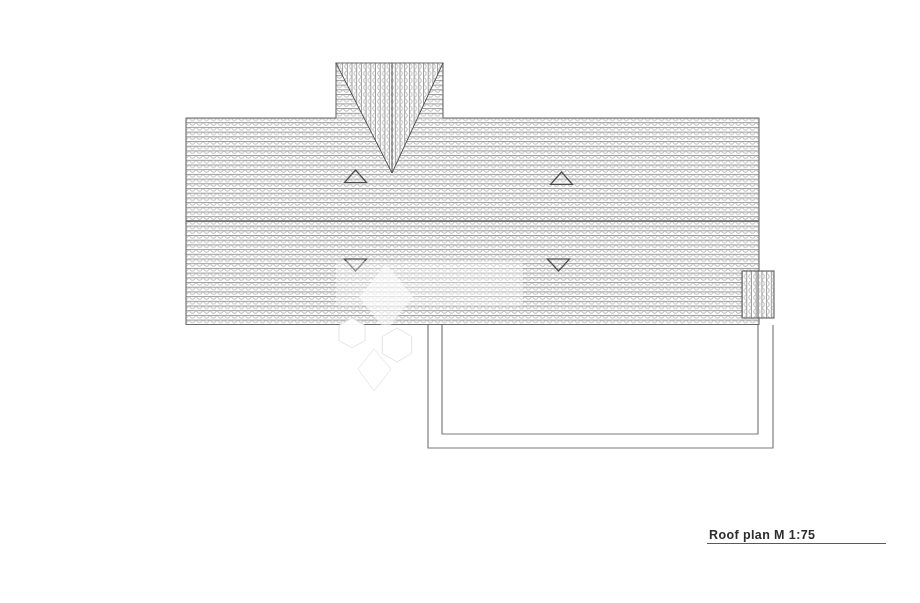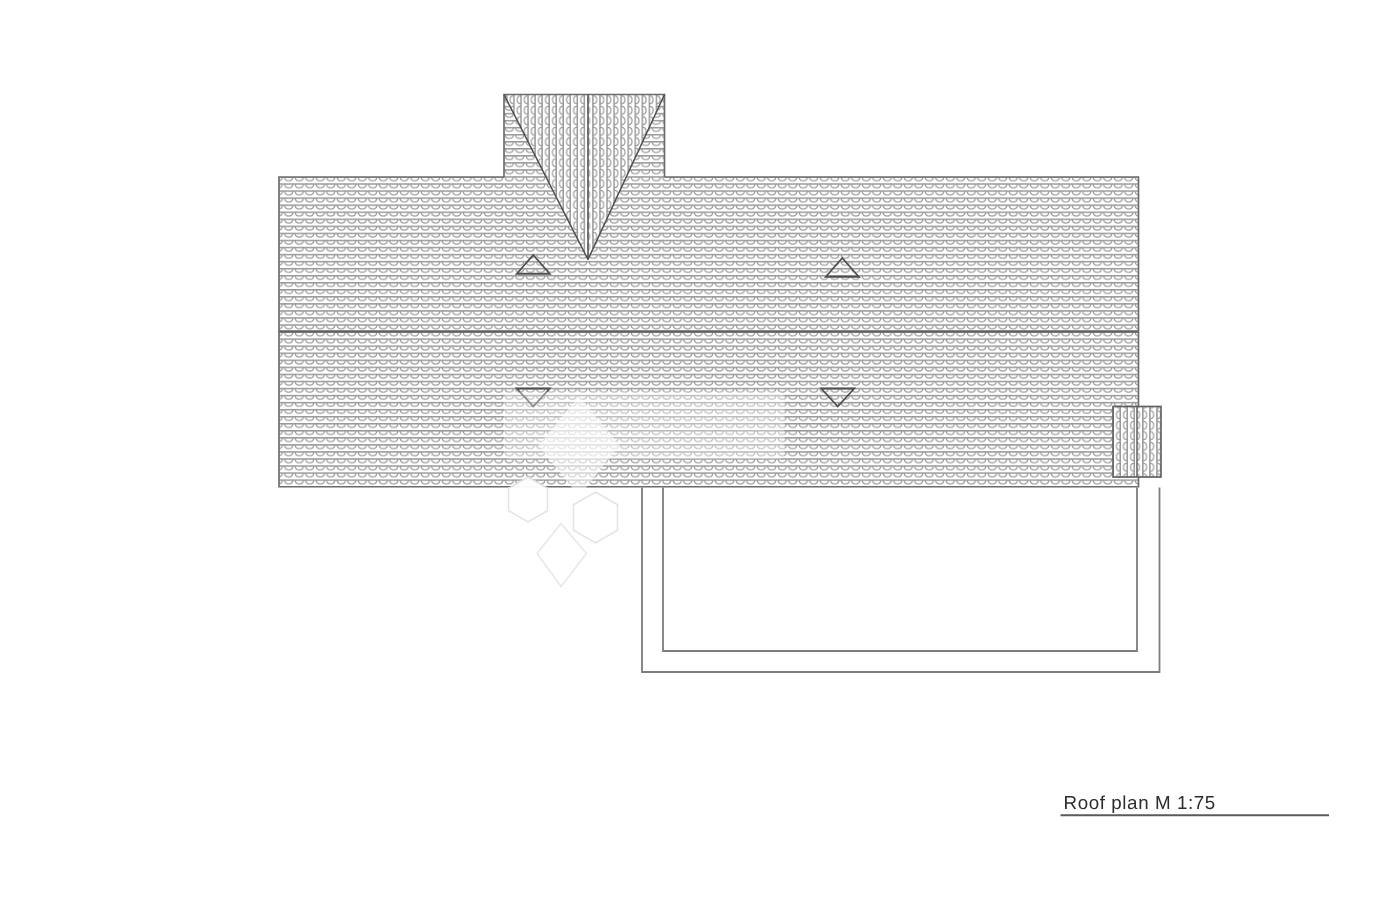--- a/index.html
+++ b/index.html
@@ -3,20 +3,21 @@
 <meta charset="utf-8">
 <style>
   html, body { margin: 0; padding: 0; background: #ffffff; }
   .stage {
     position: relative;
     width: 920px;
     height: 603px;
     background: #ffffff;
     overflow: hidden;
     font-family: "Liberation Sans", sans-serif;
+    font-weight: bold;
   }
   svg { display: block; }
   .caption-text {
     font-family: "Liberation Sans", sans-serif;
     font-size: 12.5px;
     letter-spacing: 0.4px;
   }
 </style>
 </head>
 <body>

